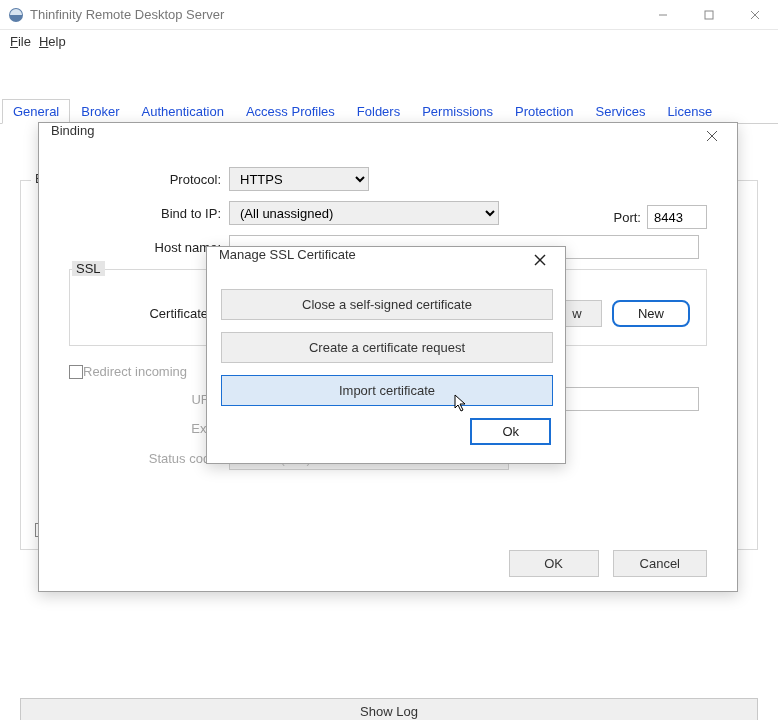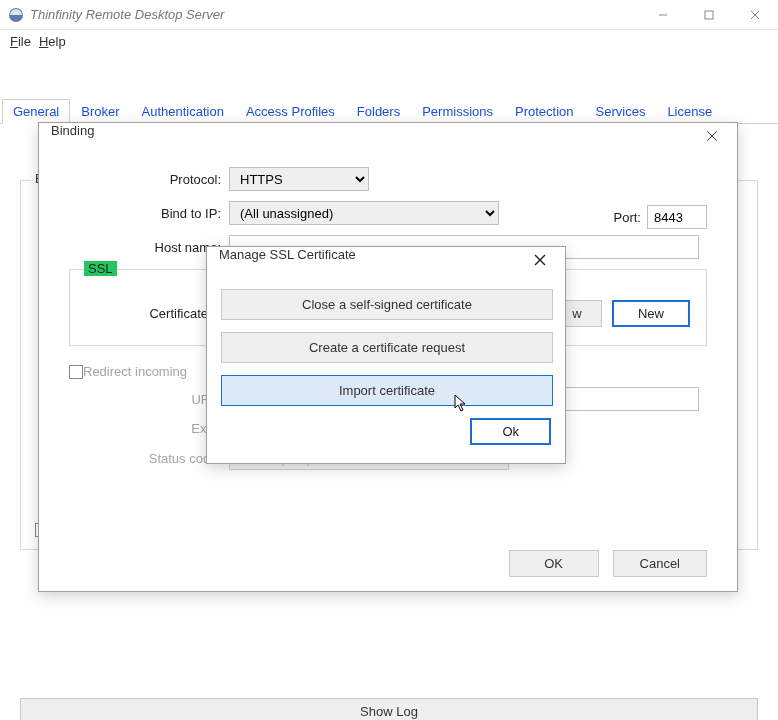--- a/index.html
+++ b/index.html
@@ -1,19 +1,19 @@
 <!DOCTYPE html>
 <html><head>
 <meta charset="utf-8">
 <style>
   * { box-sizing: border-box; font-family: "Segoe UI", Tahoma, sans-serif; font-size: 13px; }
   html, body { margin:0; padding:0; background:#fff; width:778px; height:720px; overflow:hidden; color:#222;}
   .titlebar { height:30px; display:flex; align-items:center; padding-left:8px; border-bottom:1px solid #e8e8e8;}
   .titlebar .icon { width:16px; height:16px; margin-right:6px; }
-  .titlebar .title { color:#777; flex:1;font-style:italic; }
+  .titlebar .title { color:#777; flex:1; }
   .winbtns { display:flex; }
   .winbtn { width:46px; height:30px; display:flex; align-items:center; justify-content:center; color:#888;}
   .winbtn svg { stroke:#888; }
   .menubar { height:22px; display:flex; align-items:center; padding-left:6px; gap:0; }
   .menubar span { padding:2px 4px; color:#333; }
   .menubar span u { text-decoration:underline; }
   .tabs { display:flex; border-bottom:1px solid #d0d0d0; padding-left:2px; margin-top:2px;}
   .tab { padding:4px 10px; border:1px solid transparent; border-bottom:none; color:#1d4ed8; background:#fff; position:relative; top:1px;margin-top:44px;}
   .tab.active { border:1px solid #d0d0d0; border-bottom:1px solid #fff; background:#fff;}
   .content { position:relative; padding:16px 20px; height:calc(100% - 30px - 22px - 28px); }
@@ -31,21 +31,21 @@
   .dlg-title { height:34px; display:flex; align-items:flex-start; padding:0 12px; color:#333;}
   .dlg-title .spacer { flex:1; }
   .dlg-close { width:26px; height:26px; display:flex; align-items:center; justify-content:center;}
   .dlg-body { padding:10px 30px 12px 30px; position:relative; }
   .row { display:flex; align-items:center; margin-bottom:10px; }
   .row label { width:160px; text-align:right; padding-right:8px; color:#222;}
   select, input[type=text] { border:1px solid #bfbfbf; background:#fff; padding:3px 6px; height:24px;}
   select { background:#efefef;}
   .port-block { position:absolute; right:30px; top:48px; display:flex; align-items:center; gap:6px;}
   .ssl-group { border:1px solid #d8d8d8; margin-top:8px; padding:30px 16px 18px 16px; position:relative;}
-  .ssl-group .legend { position:absolute; top:-9px; left:14px; background:#22c55e; padding:0 4px;}
+  .ssl-group .legend { position:absolute; top:-9px; left:2px; background:#e5e5e5; padding:0 4px;}
   .checkbox-row { display:flex; align-items:center; margin-top:12px;}
   .disabled-text, .disabled-text * { color:#a5a5a5 !important; }
   .dlg-buttons { position:absolute; right:30px; bottom:14px; display:flex; gap:14px;}
   .chk { width:14px; height:14px; border:1px solid #888; background:#fff; display:inline-block;}
   
   .ssl-dialog { left:206px; top:246px; width:360px; height:218px;}
   .ssl-dialog .dlg-body { padding:8px 14px 12px 14px;}
   .ssl-dialog .btn.wide { display:block; margin-bottom:12px;}
   .ssl-dialog .ok-row { display:flex; justify-content:flex-end; margin-top:6px;}
   .ok-btn { border:2px solid #1a6fd4; background:#fff; padding:4px 30px;}
@@ -144,21 +144,21 @@
       <label>Host name:</label>
       <input type="text" style="width: 470px;" value="">
     </div>
 
     <div class="ssl-group">
       <span class="legend">SSL</span>
       <div class="row" style="margin:0;">
         <label style="width:130px">Certificate</label>
         <span style="flex:1"></span>
         <div class="btn" style="min-width:50px; padding:5px 10px; margin-right:10px;">w</div>
-        <div class="btn primary-outline" style="min-width:60px;">New</div>
+        <div class="btn primary-outline" style="min-width:60px;border-radius:8px;">New</div>
       </div>
     </div>
 
     <div class="checkbox-row disabled-text" style="margin-top:18px;">
       <span class="chk"></span>
       <span>Redirect incoming</span>
     </div>
     <div class="row disabled-text" style="margin-top:8px;">
       <label>URL:</label>
       <input type="text" disabled="" style="width: 470px; background: rgb(255, 255, 255);">

